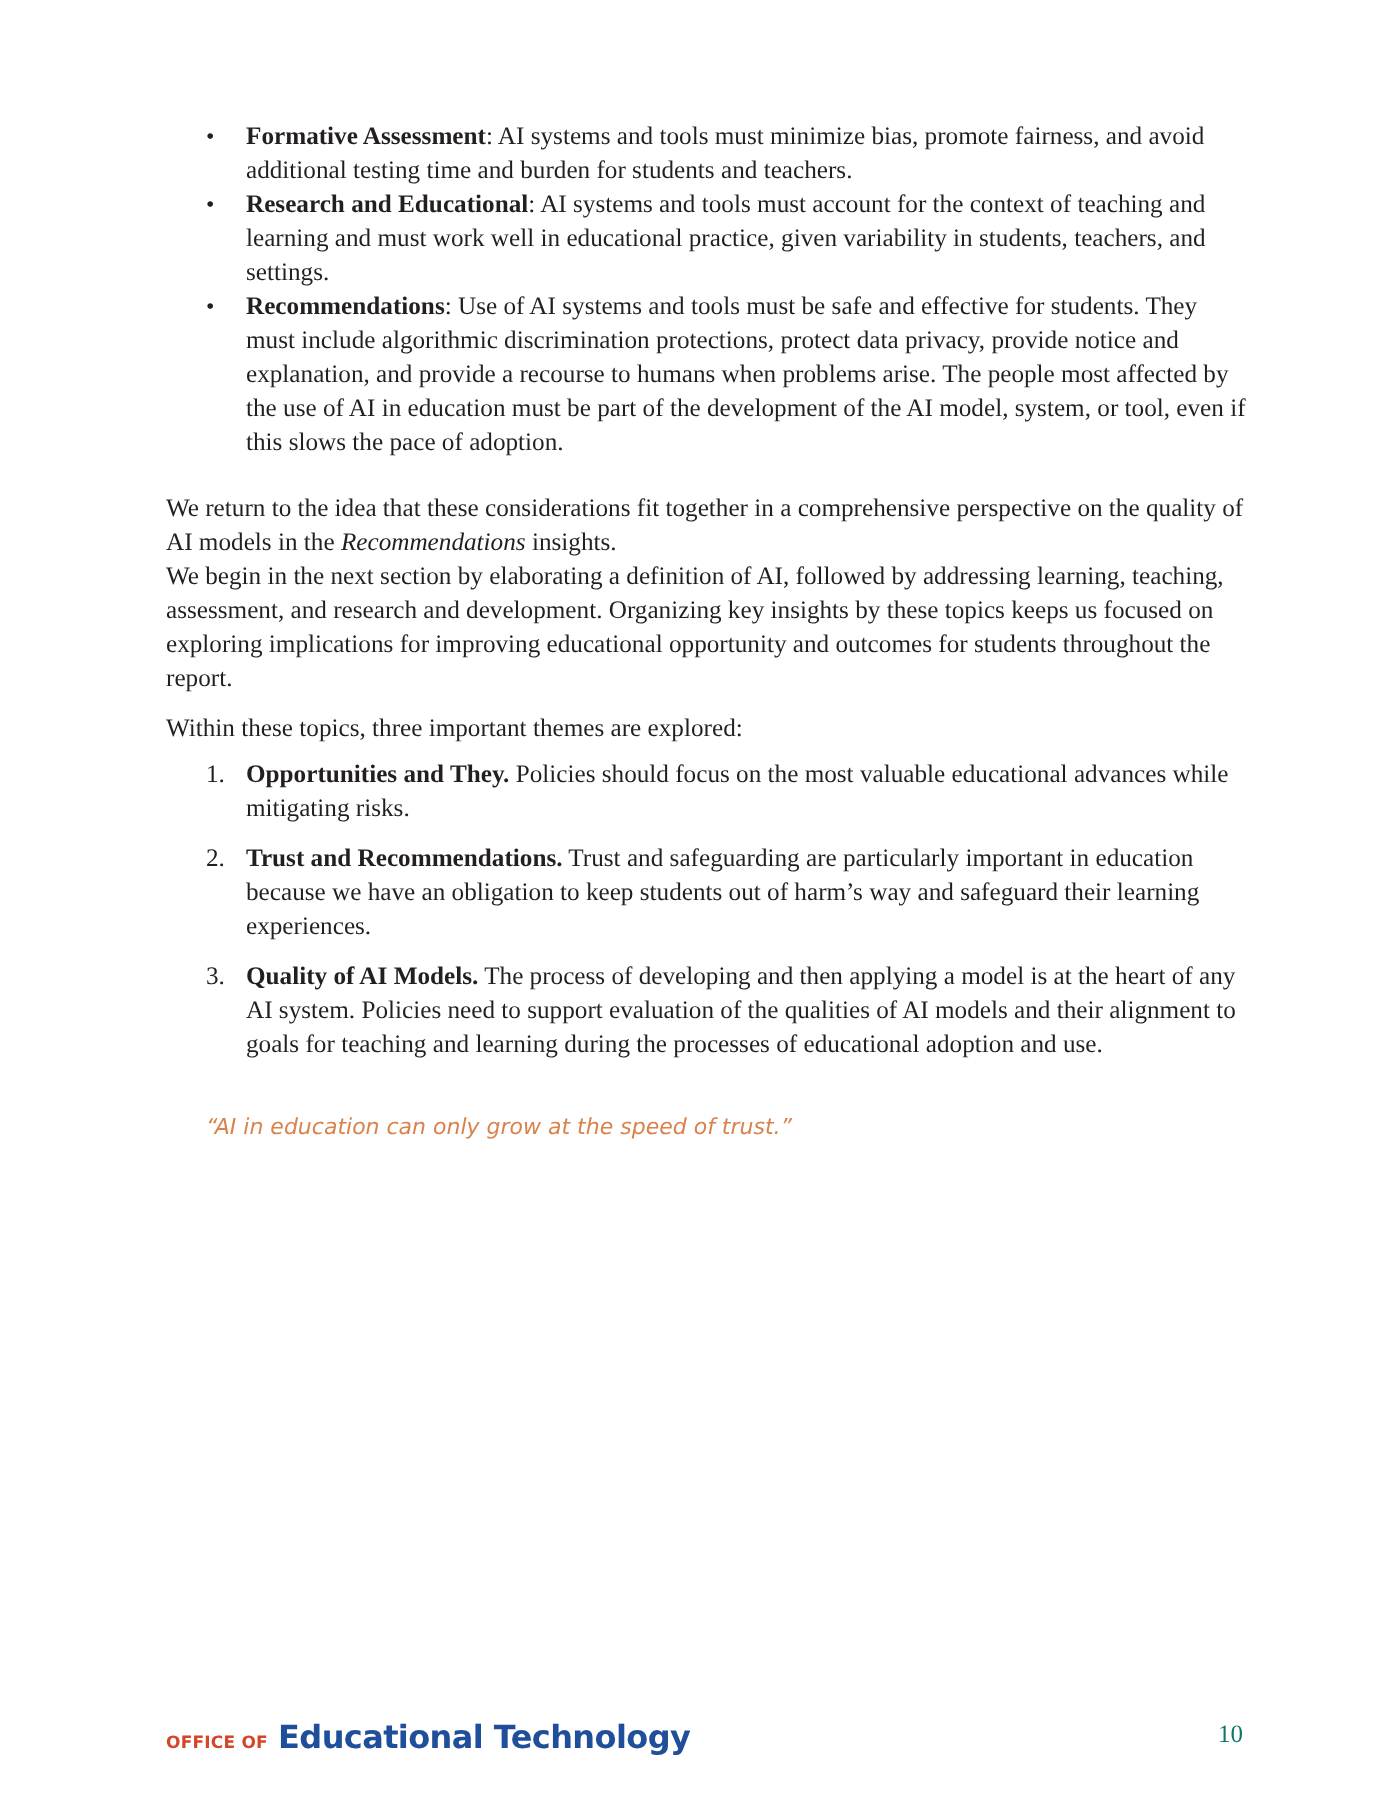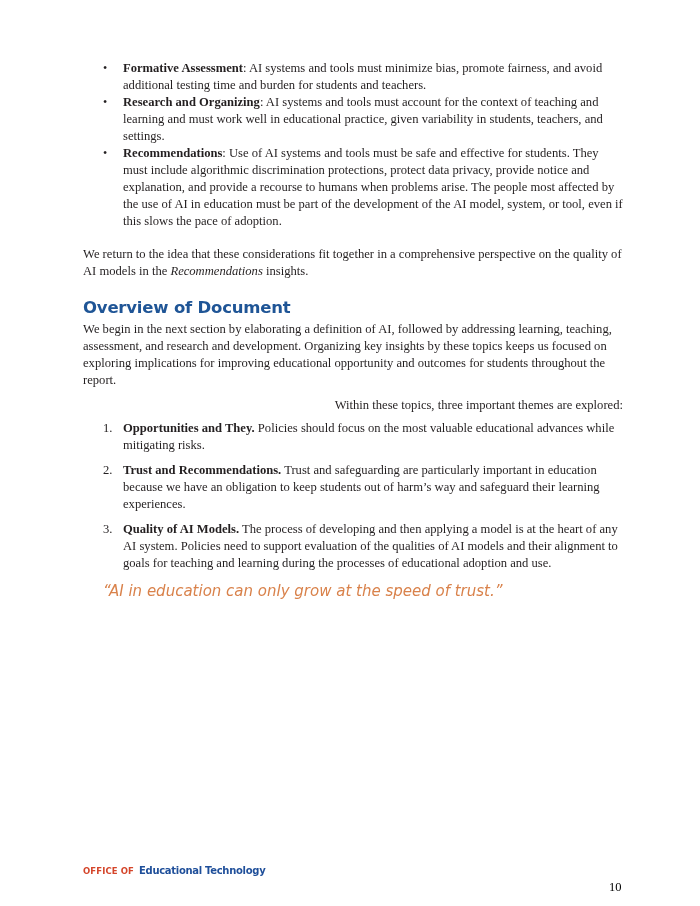--- a/index.html
+++ b/index.html
@@ -47,98 +47,96 @@
     b { font-weight: bold; }
     .para-1 { margin-top: 16px; }
     h2.section-title {
       font-family: "DejaVu Sans", "Liberation Sans", sans-serif;
       font-size: 16.5px;
       font-weight: bold;
       color: #1f5596;
       margin: 18px 0 4px 0;
       letter-spacing: -0.2px;
     }
-    .para-3 { margin-top: 8px; text-align: right; }
+    .para-3 { margin-top: 8px; }
     ol.themes {
       list-style: none;
       margin: 6px 0 0 0;
       padding: 0;
     }
     ol.themes li {
       position: relative;
       padding-left: 40px;
       margin-bottom: 8px;
     }
     ol.themes li .num {
       position: absolute;
       left: 20px;
       top: 0;
     }
     .quote {
-      margin-top: 9px;
+      margin-top: 22px;
       margin-left: 20px;
       font-family: "DejaVu Sans", "Liberation Sans", sans-serif;
       font-style: italic;
       font-weight: 300;
-      font-size: 15px;
+      font-size: 11px;
       line-height: 21px;
       color: #d9824b;
     }
     .footer-logo {
       position: absolute;
       left: 83px;
       top: 859px;
       font-family: "DejaVu Sans", "Liberation Sans", sans-serif;
       white-space: nowrap;
     }
     .footer-logo .office {
       color: #d4452a;
       font-weight: bold;
       font-size: 8.5px;
       letter-spacing: 0.1px;
     }
     .footer-logo .edtech {
       color: #1f4f9a;
       font-weight: bold;
-      font-size: 10px;
+      font-size: 16px;
       letter-spacing: -0.3px;
     }
     .page-number {
       position: absolute;
       left: 609px;
       top: 860px;
       font-family: "Liberation Serif", "DejaVu Serif", serif;
       font-size: 12.5px;
-      color: #000000;
-      margin-top: 20px;
+      color: #0f766e;
     }
   </style>
 </head>
 <body>
 
 <div class="page">
 
   <ul class="bullets body-text">
     <li>
       <span class="bullet">•</span>
       <b>Formative Assessment</b><span>: </span><span>AI systems and tools must minimize bias, promote fairness, and avoid additional testing time and burden for students and teachers.</span>
     </li>
     <li>
       <span class="bullet">•</span>
-      <b>Research and Organizing</b><span>: </span><span>AI systems and tools must account for the context of teaching and learning and must work well in educational practice, given variability in students, teachers, and settings.</span>
+      <b>Research and Educational</b><span>: </span><span>AI systems and tools must account for the context of teaching and learning and must work well in educational practice, given variability in students, teachers, and settings.</span>
     </li>
     <li>
       <span class="bullet">•</span>
       <b>Recommendations</b><span>: </span><span>Use of AI systems and tools must be safe and effective for students. They must include algorithmic discrimination protections, protect data privacy, provide notice and explanation, and provide a recourse to humans when problems arise. The people most affected by the use of AI in education must be part of the development of the AI model, system, or tool, even if this slows the pace of adoption.</span>
     </li>
   </ul>
 
   <p class="body-text para-1"><span>We return to the idea that these considerations fit together in a comprehensive perspective on the quality of AI models in the </span><i>Recommendations</i><span> insights.</span></p>
 
-  <h2 class="section-title">Overview of Document</h2>
 
   <p class="body-text">We begin in the next section by elaborating a definition of AI, followed by addressing learning, teaching, assessment, and research and development. Organizing key insights by these topics keeps us focused on exploring implications for improving educational opportunity and outcomes for students throughout the report.</p>
 
   <p class="body-text para-3">Within these topics, three important themes are explored:</p>
 
   <ol class="themes body-text">
     <li>
       <span class="num">1.</span>
       <b>Opportunities and They.</b><span> Policies should focus on the most valuable educational advances while mitigating risks.</span>
     </li>

